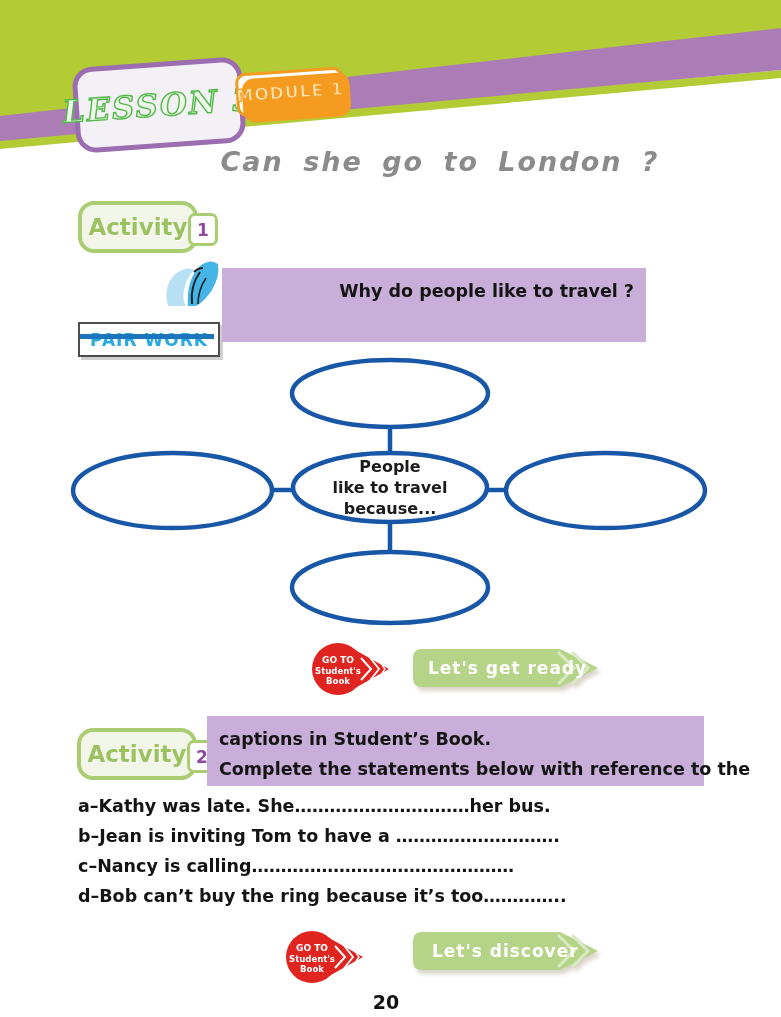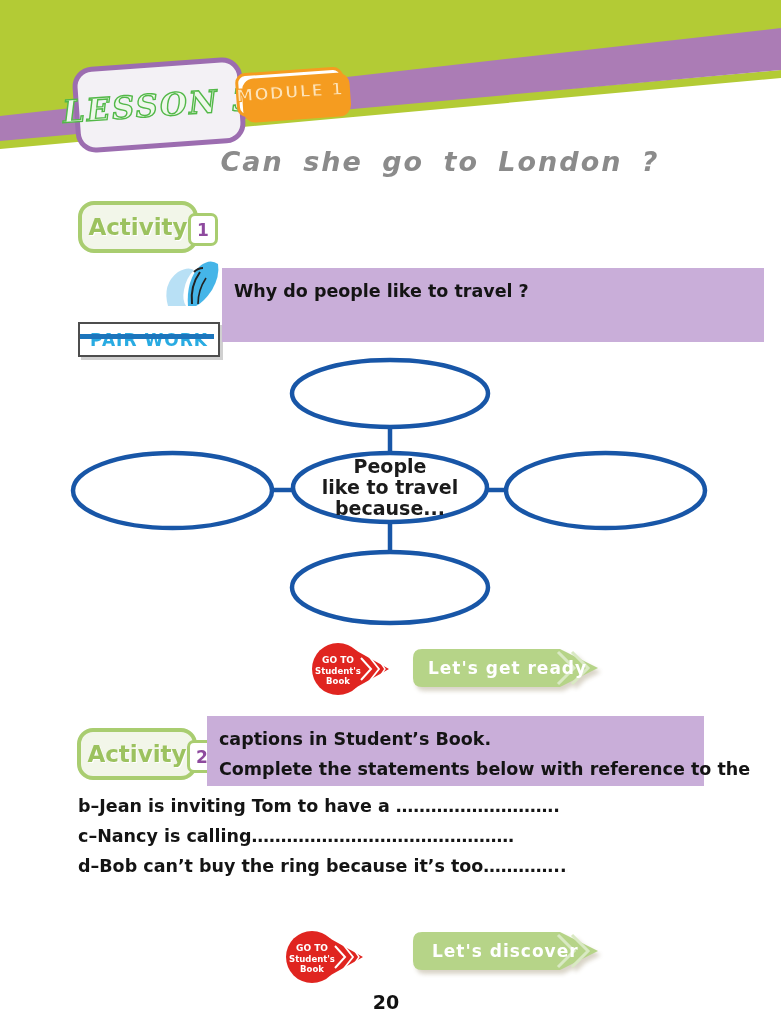--- a/index.html
+++ b/index.html
@@ -40,21 +40,21 @@
   .pairwork-text{color:#29abe2;font-weight:800;font-size:17px;letter-spacing:1px;}
   .pairwork-bar{position:absolute;left:80px;top:334px;width:134px;height:5px;background:#1c75bc;}
 
   
   .lav-box{position:absolute;background:#c9aed9;color:#141414;font-weight:600;
       font-size:17.5px;line-height:30px;padding:8px 12px;box-sizing:border-box;}
   .lav-line{white-space:nowrap;}
 
   
   .diagram-center-text{position:absolute;left:300px;top:456px;width:180px;text-align:center;
-      font-size:19px;font-weight:600;line-height:21px;color:#1b1b1b;}
+      font-size:16px;font-weight:600;line-height:21px;color:#1b1b1b;}
 
   
   .statements{position:absolute;left:78px;top:791px;width:580px;}
   .statement-row{font-size:17.5px;font-weight:bold;color:#141414;line-height:30px;white-space:nowrap;}
 
   .shadowed{filter:drop-shadow(3px 4px 2px rgba(170,160,130,.45));}
 
   .page-number{position:absolute;left:348px;top:991px;width:76px;text-align:center;
       font-size:19px;font-weight:bold;color:#111;}
 </style>
@@ -88,21 +88,21 @@
     <path d="M40,50 Q38,24 52,10 Q62,2 70,8 Q72,20 64,34 Q56,46 48,50 Z" fill="#45b5e8"></path>
     <path d="M44,48 Q42,30 52,16" stroke="#222" stroke-width="2" fill="none"></path>
     <path d="M50,48 Q50,34 58,22" stroke="#222" stroke-width="1.6" fill="none"></path>
     <path d="M46,16 Q50,12 55,12" stroke="#222" stroke-width="2" fill="none"></path>
   </svg>
   <div class="pairwork-box">
     <span class="pairwork-text">PAIR WORK</span>
   </div>
   <div class="pairwork-bar"></div>
 
-  <div class="lav-box" style="left:222px;top:268px;width:542px;height:74px;">
+  <div class="lav-box" style="left:222px;top:268px;width:424px;height:74px;text-align:right;">
     <div class="lav-line">Why do people like to travel ?</div>
   </div>
 
   <svg class="abs" style="left:0;top:352px;" width="781" height="285" viewBox="0 0 781 285">
     <g stroke="#1856a7" stroke-width="4.5">
       <line x1="390" y1="75" x2="390" y2="101"></line>
       <line x1="390" y1="170" x2="390" y2="200"></line>
       <line x1="272" y1="138" x2="294" y2="138"></line>
       <line x1="486" y1="138" x2="507" y2="138"></line>
     </g>
@@ -141,20 +141,21 @@
   <div class="activity-badge" style="left:77px;top:728px;">
     <span class="activity-label">Activity</span>
     <span class="activity-num">2</span>
   </div>
   <div class="lav-box" style="left:207px;top:716px;width:497px;height:70px;">
     <div class="lav-line">captions in Student’s Book.</div>
     <div class="lav-line">Complete the statements below with reference to the</div>
   </div>
 
   <div class="statements">
+    <div class="statement-row"><span>a</span><span>–Kathy was late. She…………………………her bus.</span></div>
     <div class="statement-row"><span>b</span><span>–Jean is inviting Tom to have a ……………………….</span></div>
     <div class="statement-row"><span>c</span><span>–Nancy is calling………………………………………</span></div>
     <div class="statement-row"><span>d</span><span>–Bob can’t buy the ring because it’s too…………..</span></div>
   </div>
 
   <svg class="abs" style="left:286px;top:928px;" width="78" height="58" viewBox="0 0 78 58">
     <polygon points="36,6 77,29 36,52 45,29" fill="#e02520"></polygon>
     <circle cx="26" cy="29" r="26" fill="#e02520"></circle>
     <polyline points="49,18 59,29 49,40" stroke="#fff" stroke-width="2" fill="none"></polyline>
     <polyline points="56,15 67,29 56,43" stroke="#fff" stroke-width="1.8" fill="none"></polyline>

